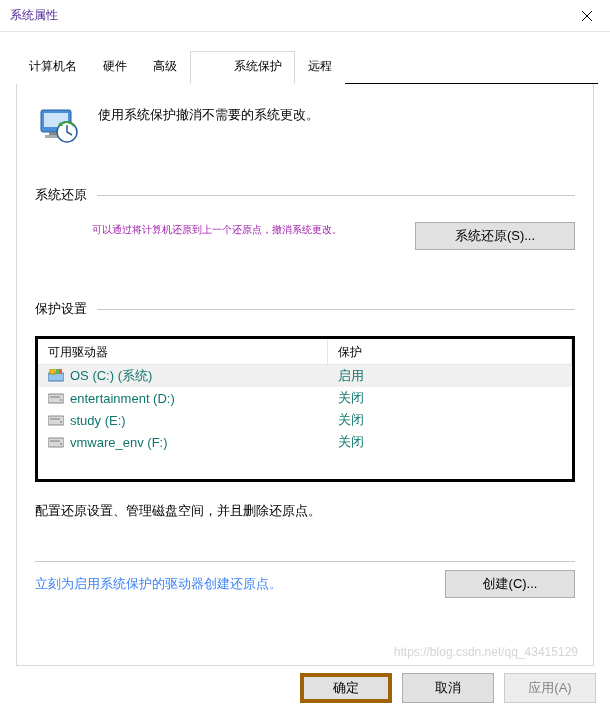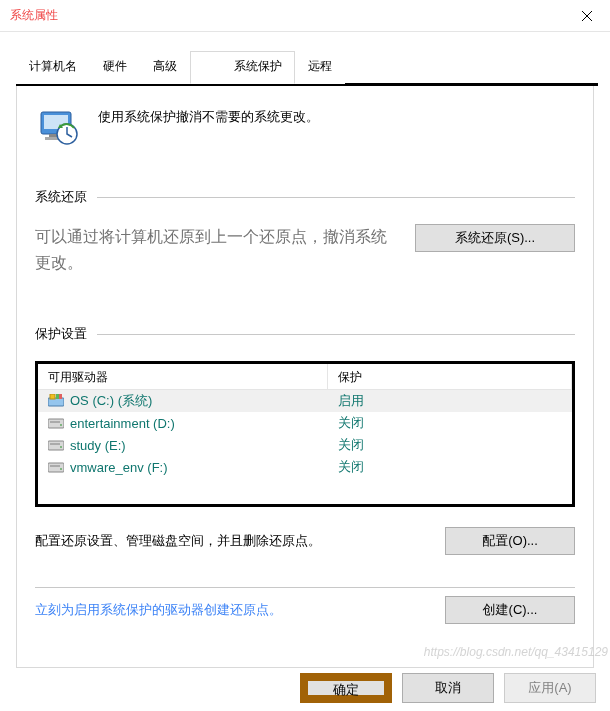--- a/index.html
+++ b/index.html
@@ -1,62 +1,62 @@
 <!DOCTYPE html>
 <html><head>
 <meta charset="utf-8">
 <style>
   * { box-sizing: border-box; font-family: "Microsoft YaHei", "Segoe UI", sans-serif; }
   body { margin: 0; background: #fff; width: 610px; height: 711px; overflow: hidden; }
   .window { width: 610px; height: 711px; background: #fff; position: relative; }
   .titlebar { height: 32px; display: flex; align-items: center; justify-content: space-between; padding: 0 0 0 10px; border-bottom: 1px solid #e5e5e5; }
-  .titlebar-text { font-size: 12px; color: #ef4444; }
+  .titlebar-text { font-size: 12px; color: #4c1d95; }
   .close-btn { width: 46px; height: 32px; display: flex; align-items: center; justify-content: center; cursor: pointer; }
   .close-btn svg { width: 12px; height: 12px; }
   .tab-area { padding: 18px 12px 0 12px; }
-  .tabstrip { display: flex; border-bottom: 3px solid #000000; margin: 0 0 0 4px; }
+  .tabstrip { display: flex; border-bottom: 1px solid #000000; margin: 0 0 0 4px; }
   .tab { font-size: 12px; padding: 6px 12px 8px 12px; color: #000; cursor: pointer; border: 1px solid transparent; border-bottom: none; background: #fff; position: relative; top: 1px; }
   .tab.active { border: 1px solid #d9d9d9; border-bottom: 1px solid #fff; padding-left: 43px; }
   .tab-panel { border: 1px solid #d9d9d9; border-top: none; padding: 18px 18px 22px 18px; margin: 0 4px; height: 582px; position: relative; }
   .intro-row { display: flex; align-items: flex-start; gap: 19px; margin-bottom: 40px; }
   .intro-icon { width: 44px; height: 44px; flex-shrink: 0; }
   .intro-text { font-size: 13px; color: #000; padding-top: 4px; }
   .section-header { display: flex; align-items: center; font-size: 13px; color: #000; margin-bottom: 18px; }
   .section-header .line { flex: 1; height: 1px; background: #c8c8c8; margin-left: 10px; }
   .restore-row { display: flex; gap: 16px; align-items: flex-start; margin-bottom: 50px; }
-  .restore-text { font-size: 16px; color: #737373; flex: 1; line-height: 1.6; }
+  .restore-text { font-size: 10px; color: #a21caf; flex: 1; line-height: 1.6; text-align: center; }
   .btn { font-size: 13px; color: #000; background: #e1e1e1; border: 1px solid #adadad; height: 28px; min-width: 160px; padding: 0 10px; cursor: pointer; }
   .btn-sm { min-width: 130px; }
   .drive-list { border: 3px solid #000000; height: 146px; position: relative; margin-bottom: 20px; overflow: hidden; }
   .drive-header { display: flex; font-size: 12px; color: #000; background: #fff; border-bottom: 1px solid #e5e5e5; height: 26px; }
   .drive-header .col { padding: 5px 10px; border-right: 1px solid #e5e5e5; }
   .col-drive { width: 290px; }
   .col-prot { flex: 1; }
   .drive-rows { overflow-y: scroll; height: 92px; }
   .drive-rows::-webkit-scrollbar { width: 17px; background: #f0f0f0; }
   .drive-rows::-webkit-scrollbar-thumb { background: #cdcdcd; }
   .drive-rows::-webkit-scrollbar-button { background: #f0f0f0; height: 17px; }
   .drive-row { display: flex; font-size: 13px; color: #0f766e; height: 22px; align-items: center; cursor: pointer; }
   .drive-row.selected { background: #f0f0f0; }
   .drive-row .dcell { display: flex; align-items: center; gap: 6px; padding: 0 10px; }
   .drive-row .col-drive { width: 290px; }
   .drive-row .col-prot { flex: 1; padding-left: 10px; }
   .drive-icon { width: 16px; height: 14px; flex-shrink: 0; }
-  .config-row { display: flex; align-items: center; gap: 16px; margin-bottom: 32px; }
+  .config-row { display: flex; align-items: center; gap: 16px; margin-bottom: 41px; }
   .config-text { font-size: 13px; color: #000; flex: 1; }
   .create-row { display: flex; align-items: center; gap: 16px; position: relative; }
   .highlight { position: absolute; left: -4px; right: -4px; top: -4px; bottom: -12px; background: rgba(255,255,0,0.55); z-index: -1; transform: skew(-0.5deg); }
   .hl2 { position: absolute; left: -4px; right: -30px; bottom: -18px; height: 12px; background: rgba(255,255,0,0.55); z-index: -1; }
   .create-text { font-size: 13px; color: #3b82f6; flex: 1; position: relative; z-index: 1; }
   .hr { height: 1px; background: #c8c8c8; margin: 20px 0 8px 0; }
   .footer { position: absolute; bottom: 8px; right: 14px; display: flex; gap: 10px; }
   .footer .btn { min-width: 92px; height: 30px; }
-  .btn-primary { background: #e1e1e1; border: 8px solid #a16207; }
+  .btn-primary { background: #e1e1e1; border: 4px solid #a16207; }
   .btn-disabled { color: #838383; background: #ededed; border-color: #cccccc; cursor: default; }
-  .watermark { position: absolute; right: 2px; bottom: 52px; font-size: 12px; color: rgba(170,170,170,0.5); font-family: Arial; font-style: italic; }
+  .watermark { position: absolute; right: 32px; bottom: 52px; font-size: 12px; color: rgba(170,170,170,0.5); font-family: Arial; }
 </style>
 </head>
 <body>
 
 <div class="window">
 
   <div class="titlebar">
     <span class="titlebar-text">系统属性</span>
     <div class="close-btn">
       <svg viewBox="0 0 12 12">
@@ -154,21 +154,20 @@
                 </svg>
               <span>vmware_env (F:)</span>
             </div>
             <div class="col-prot">关闭</div>
           </div>
         </div>
       </div>
 
       <div class="config-row">
         <div class="config-text">配置还原设置、管理磁盘空间，并且删除还原点。</div>
-        <button class="btn btn-sm">配置(O)...</button>
       </div>
 
       <div class="hr"></div>
 
       <div class="create-row">
         <div class="highlight"></div>
         <div class="hl2"></div>
         <div class="create-text">立刻为启用系统保护的驱动器创建还原点。</div>
         <button class="btn btn-sm" style="position:relative;z-index:1">创建(C)...</button>
       </div>

